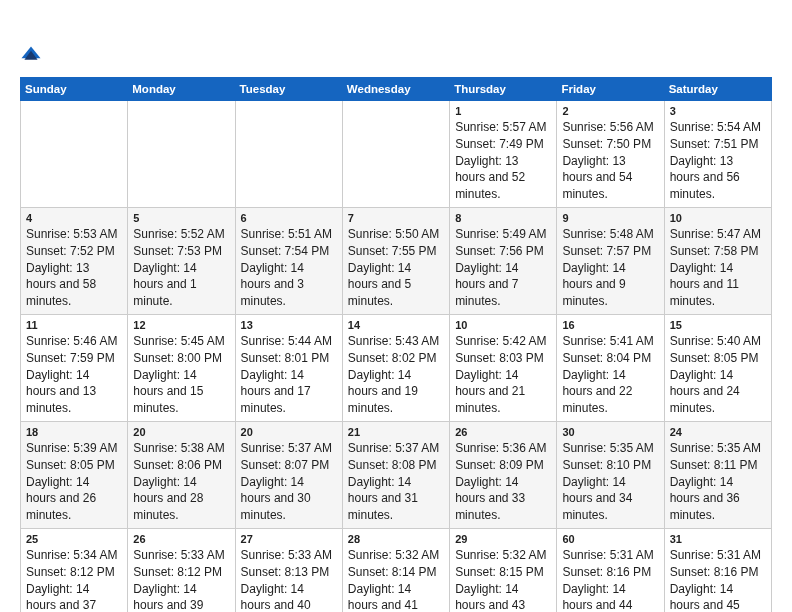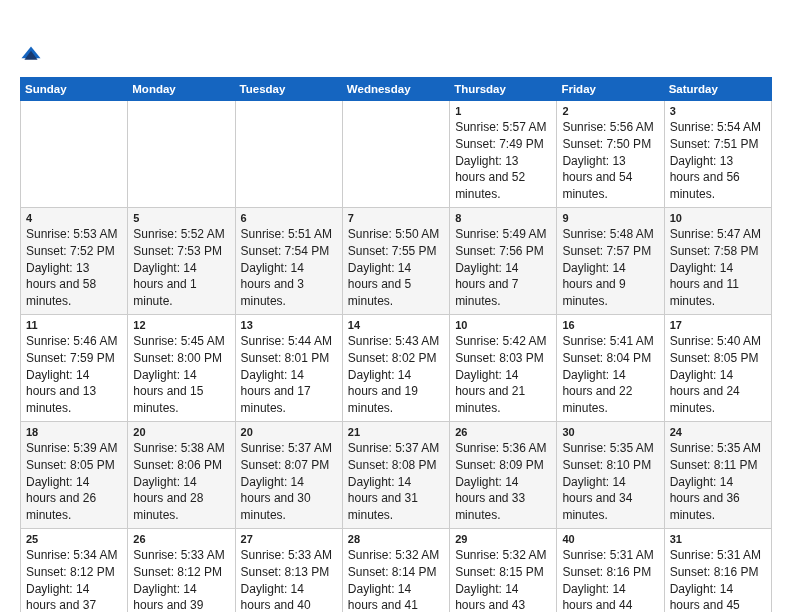--- a/index.html
+++ b/index.html
@@ -197,21 +197,21 @@
           </td>
           <td>
             <span class="day-number">10</span>
             <div class="day-info">Sunrise: 5:42 AM<br>Sunset: 8:03 PM<br>Daylight: 14 hours and 21 minutes.</div>
           </td>
           <td>
             <span class="day-number">16</span>
             <div class="day-info">Sunrise: 5:41 AM<br>Sunset: 8:04 PM<br>Daylight: 14 hours and 22 minutes.</div>
           </td>
           <td>
-            <span class="day-number">17</span>
+            <span class="day-number">15</span>
             <div class="day-info">Sunrise: 5:40 AM<br>Sunset: 8:05 PM<br>Daylight: 14 hours and 24 minutes.</div>
           </td>
         </tr>
         <tr>
           <td>
             <span class="day-number">18</span>
             <div class="day-info">Sunrise: 5:39 AM<br>Sunset: 8:05 PM<br>Daylight: 14 hours and 26 minutes.</div>
           </td>
           <td>
             <span class="day-number">20</span>
@@ -253,21 +253,21 @@
           </td>
           <td>
             <span class="day-number">28</span>
             <div class="day-info">Sunrise: 5:32 AM<br>Sunset: 8:14 PM<br>Daylight: 14 hours and 41 minutes.</div>
           </td>
           <td>
             <span class="day-number">29</span>
             <div class="day-info">Sunrise: 5:32 AM<br>Sunset: 8:15 PM<br>Daylight: 14 hours and 43 minutes.</div>
           </td>
           <td>
-            <span class="day-number">40</span>
+            <span class="day-number">60</span>
             <div class="day-info">Sunrise: 5:31 AM<br>Sunset: 8:16 PM<br>Daylight: 14 hours and 44 minutes.</div>
           </td>
           <td>
             <span class="day-number">31</span>
             <div class="day-info">Sunrise: 5:31 AM<br>Sunset: 8:16 PM<br>Daylight: 14 hours and 45 minutes.</div>
           </td>
         </tr>
       </tbody>
   </table>
 </div>

